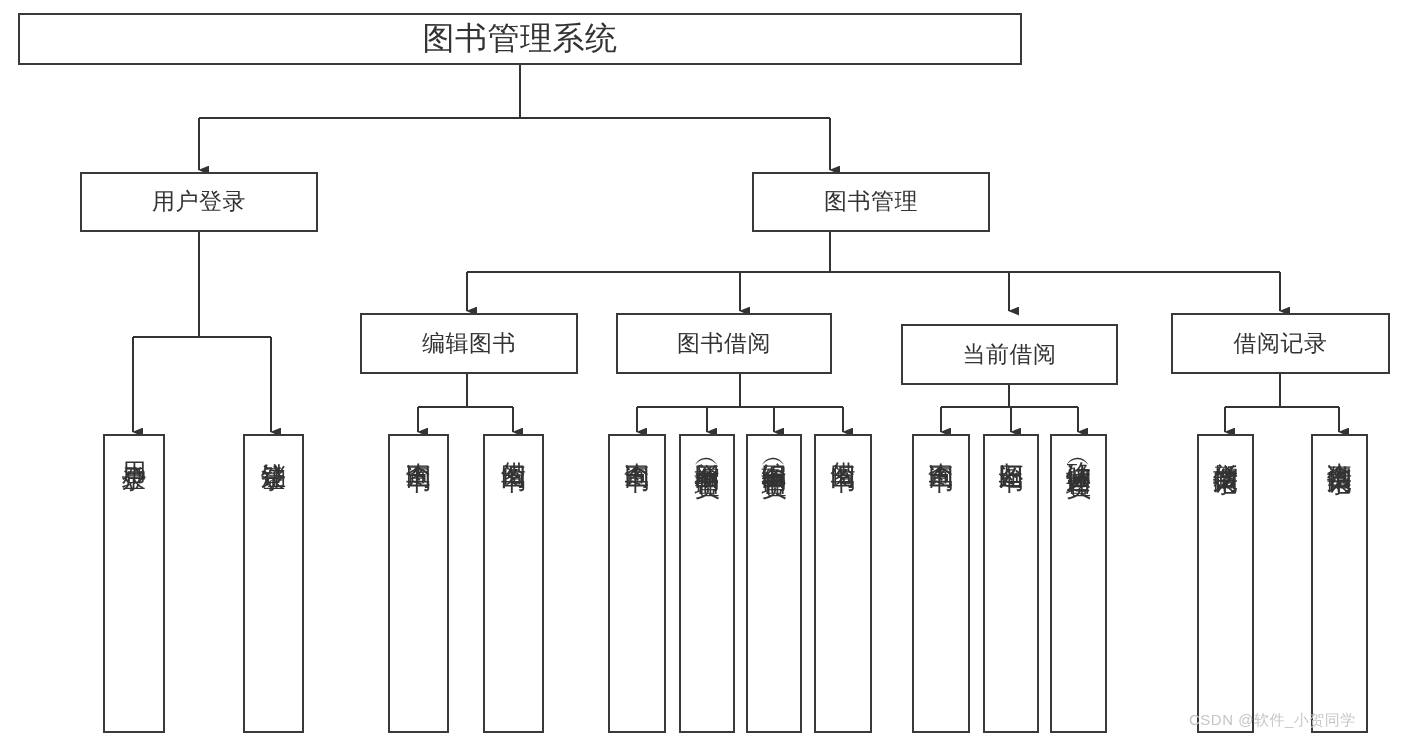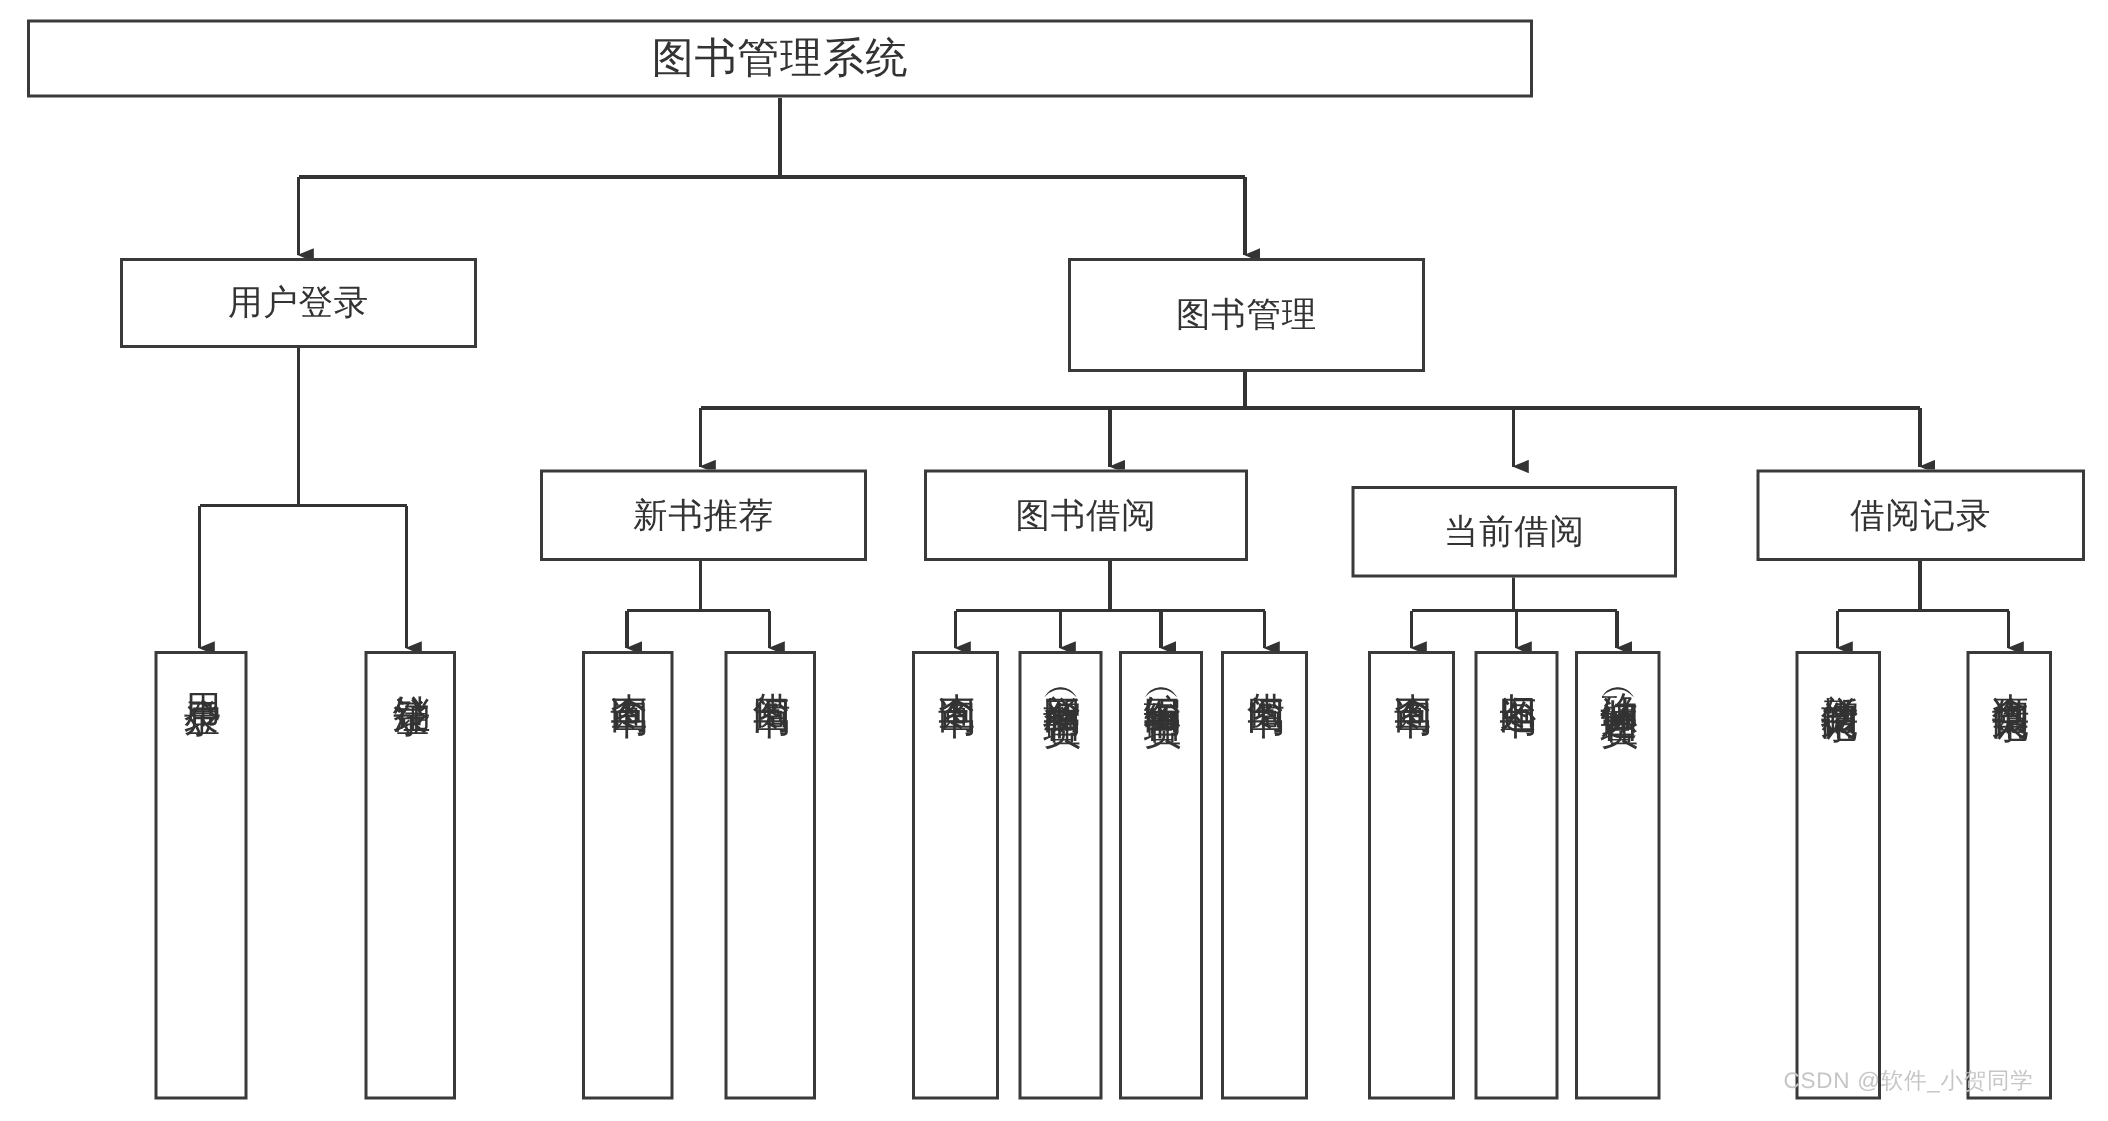--- a/index.html
+++ b/index.html
@@ -53,21 +53,21 @@
     padding-top: 6px;
   }
   .node.vertical .node-label {
     writing-mode: vertical-rl;
     text-orientation: upright;
     font-size: 25px;
     letter-spacing: 2px;
     line-height: 1;
   }
   .node.root .node-label {
-    font-size: 28px;
+    font-size: 32px;
   }
   #watermark {
     position: absolute;
     left: 1189px;
     top: 711px;
     font-size: 15px;
     color: #c6c6c6;
     letter-spacing: 0.5px;
     white-space: nowrap;
     z-index: 5;
@@ -131,26 +131,26 @@
   </svg>
 
   <div class="node root horizontal" style="left:18px; top:13px; width:1004px; height:52px;">
     <span class="node-label">图书管理系统</span>
   </div>
 
   <div class="node horizontal" style="left:80px; top:172px; width:238px; height:60px;">
     <span class="node-label">用户登录</span>
   </div>
 
-  <div class="node horizontal" style="left:712px; top:172px; width:238px; height:76px;">
+  <div class="node horizontal" style="left:752px; top:172px; width:238px; height:60px;">
     <span class="node-label">图书管理</span>
   </div>
 
   <div class="node horizontal" style="left:360px; top:313px; width:218px; height:61px;">
-    <span class="node-label">新书推荐</span>
+    <span class="node-label">编辑图书</span>
   </div>
 
   <div class="node horizontal" style="left:616px; top:313px; width:216px; height:61px;">
     <span class="node-label">图书借阅</span>
   </div>
 
   <div class="node horizontal" style="left:901px; top:324px; width:217px; height:61px;">
     <span class="node-label">当前借阅</span>
   </div>
 

